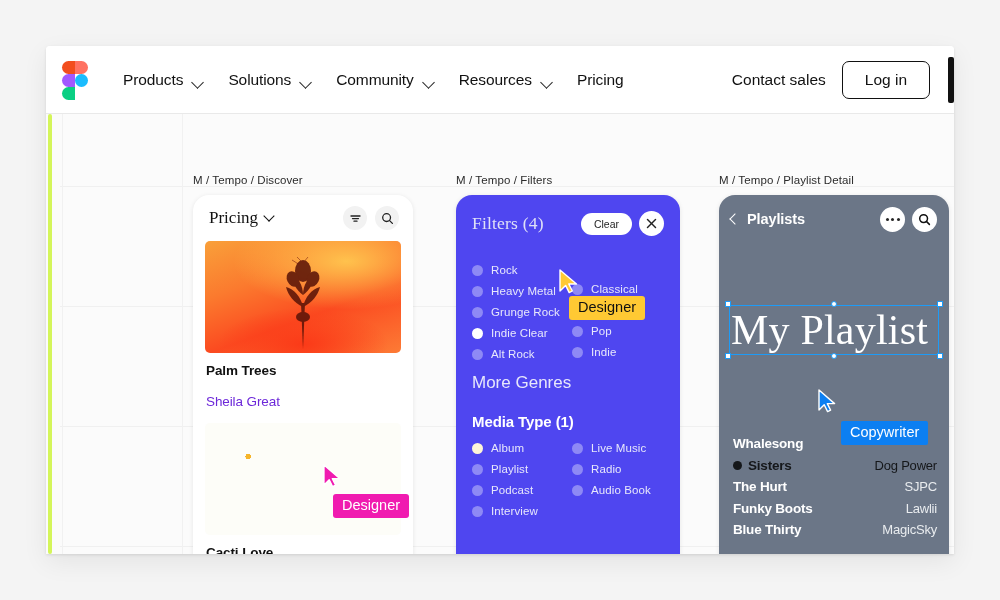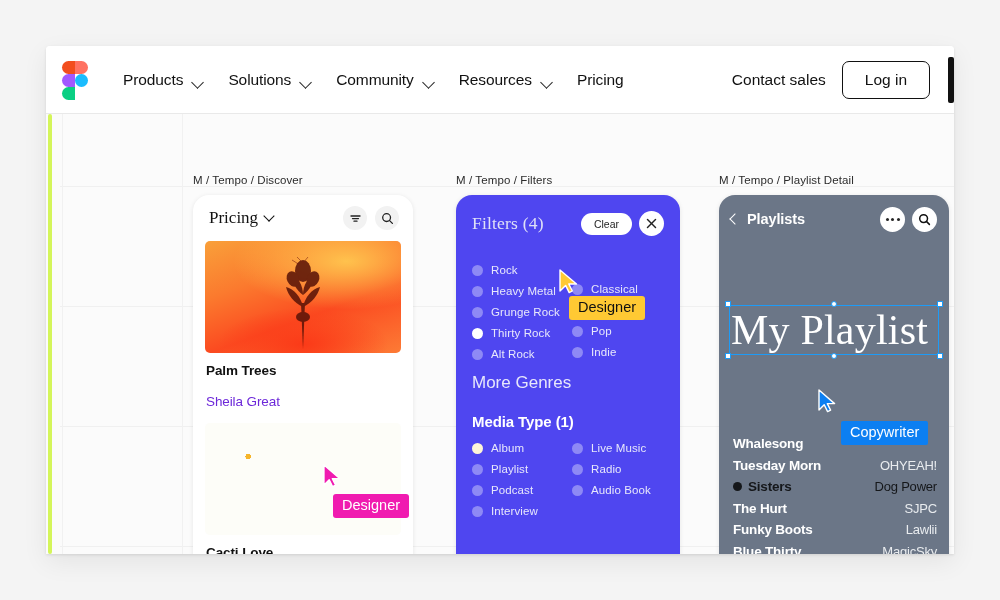--- a/index.html
+++ b/index.html
@@ -472,21 +472,21 @@
                 <div class="opt">
                   <span class="dot"></span>
                   <span class="opt-label">Heavy Metal</span>
                 </div>
                 <div class="opt">
                   <span class="dot"></span>
                   <span class="opt-label">Grunge Rock</span>
                 </div>
                 <div class="opt">
                   <span class="dot sel-white"></span>
-                  <span class="opt-label">Thirty Rock</span>
+                  <span class="opt-label">Indie Clear</span>
                 </div>
                 <div class="opt">
                   <span class="dot"></span>
                   <span class="opt-label">Alt Rock</span>
                 </div>
               </div>
               <div class="opt-col" style="padding-top:19px">
                 <div class="opt">
                   <span class="dot"></span>
                   <span class="opt-label">Classical</span>
@@ -586,24 +586,20 @@
             <span class="handle bm"></span>
             <span class="handle br"></span>
           </div>
 
           <div class="tracklist">
             <div class="track">
               <span class="tr-name">Whalesong</span>
               <span class="tr-artist"></span>
             </div>
             <div class="track">
-              <span class="tr-name">Tuesday Morn</span>
-              <span class="tr-artist">OHYEAH!</span>
-            </div>
-            <div class="track">
               <span class="tr-name dark">
                 <span class="tr-bullet"></span>
                 <span>Sisters</span>
               </span>
               <span class="tr-artist dark">Dog Power</span>
             </div>
             <div class="track">
               <span class="tr-name">The Hurt</span>
               <span class="tr-artist">SJPC</span>
             </div>

